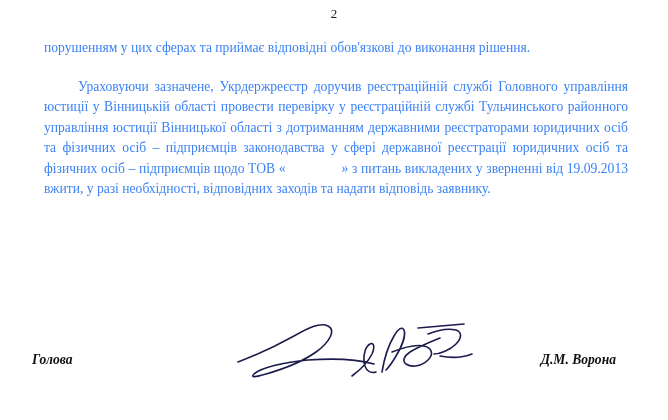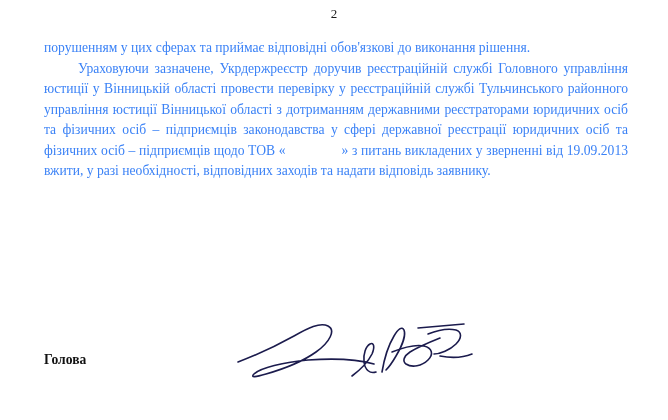--- a/index.html
+++ b/index.html
@@ -40,37 +40,38 @@
     line-height: 20.5px;
     text-align: justify;
     color: #3b82f6;
   }
   .para {
     margin: 0 0 0 0;
     text-align: justify;
     text-justify: inter-word;
   }
   .para + .para {
-    margin-top: 0;
+    margin-top: 18px;
   }
   .indent {
     text-indent: 34px;
   }
   .blank-inline {
     display: inline-block;
     width: 56px;
   }
   .signature-row {
     position: absolute;
-    left: 44px;
+    left: 32px;
     width: 584px;
     top: 352px;
     display: flex;
     align-items: flex-end;
     justify-content: space-between;
+    font-style: italic;
   }
   .sig-label {
     font-size: 13.6px;
     font-weight: bold;
     color: #111111;
     white-space: nowrap;
   }
   .sig-name {
     font-size: 13.6px;
     font-weight: bold;
@@ -98,20 +99,21 @@
     <p class="para">порушенням у цих сферах та приймає відповідні обов'язкові до виконання рішення.</p>
 
     <p class="para indent">
       <span>Ураховуючи зазначене, Укрдержреєстр доручив реєстраційній службі Головного управління юстиції у Вінницькій області провести перевірку у реєстраційній службі Тульчинського районного управління юстиції Вінницької області з дотриманням державними реєстраторами юридичних осіб та фізичних осіб – підприємців законодавства у сфері державної реєстрації юридичних осіб та фізичних осіб – підприємців щодо ТОВ «</span><span class="blank-inline"></span><span>» з питань викладених у зверненні від 19.09.2013 вжити, у разі необхідності, відповідних заходів та надати відповідь заявнику.</span>
     </p>
 
   </div>
 
   <div class="signature-row">
     <div class="sig-label">Голова</div>
+    <div class="sig-name">Д.М. Ворона</div>
   </div>
 
   <svg class="signature-mark" viewBox="0 0 250 74">
     <g fill="none" stroke="#1b1b4d" stroke-width="1.6" stroke-linecap="round" stroke-linejoin="round">
       <path d="M6 46 C 22 40, 44 30, 62 20 C 76 12, 88 6, 96 10 C 104 14, 98 26, 84 36 C 70 46, 48 54, 34 58 C 24 61, 18 62, 22 58 C 28 52, 52 46, 76 44 C 104 42, 128 44, 142 48"></path>
       <path d="M120 60 C 128 54, 136 46, 140 38 C 143 31, 142 26, 138 28 C 134 30, 131 38, 132 46 C 133 54, 138 58, 144 56"></path>
       <path d="M150 56 C 152 44, 156 30, 162 20 C 166 13, 170 10, 172 14 C 174 19, 170 30, 164 40 C 160 47, 156 52, 154 54"></path>
       <path d="M160 36 C 170 32, 182 28, 192 30 C 200 32, 202 38, 196 44 C 190 50, 180 52, 174 48 C 170 45, 172 40, 178 36 C 186 31, 198 26, 208 22"></path>
       <path d="M196 18 C 206 14, 216 12, 224 14 C 230 16, 230 22, 224 28 C 218 34, 208 38, 202 38"></path>
       <path d="M186 12 L 232 8"></path>

